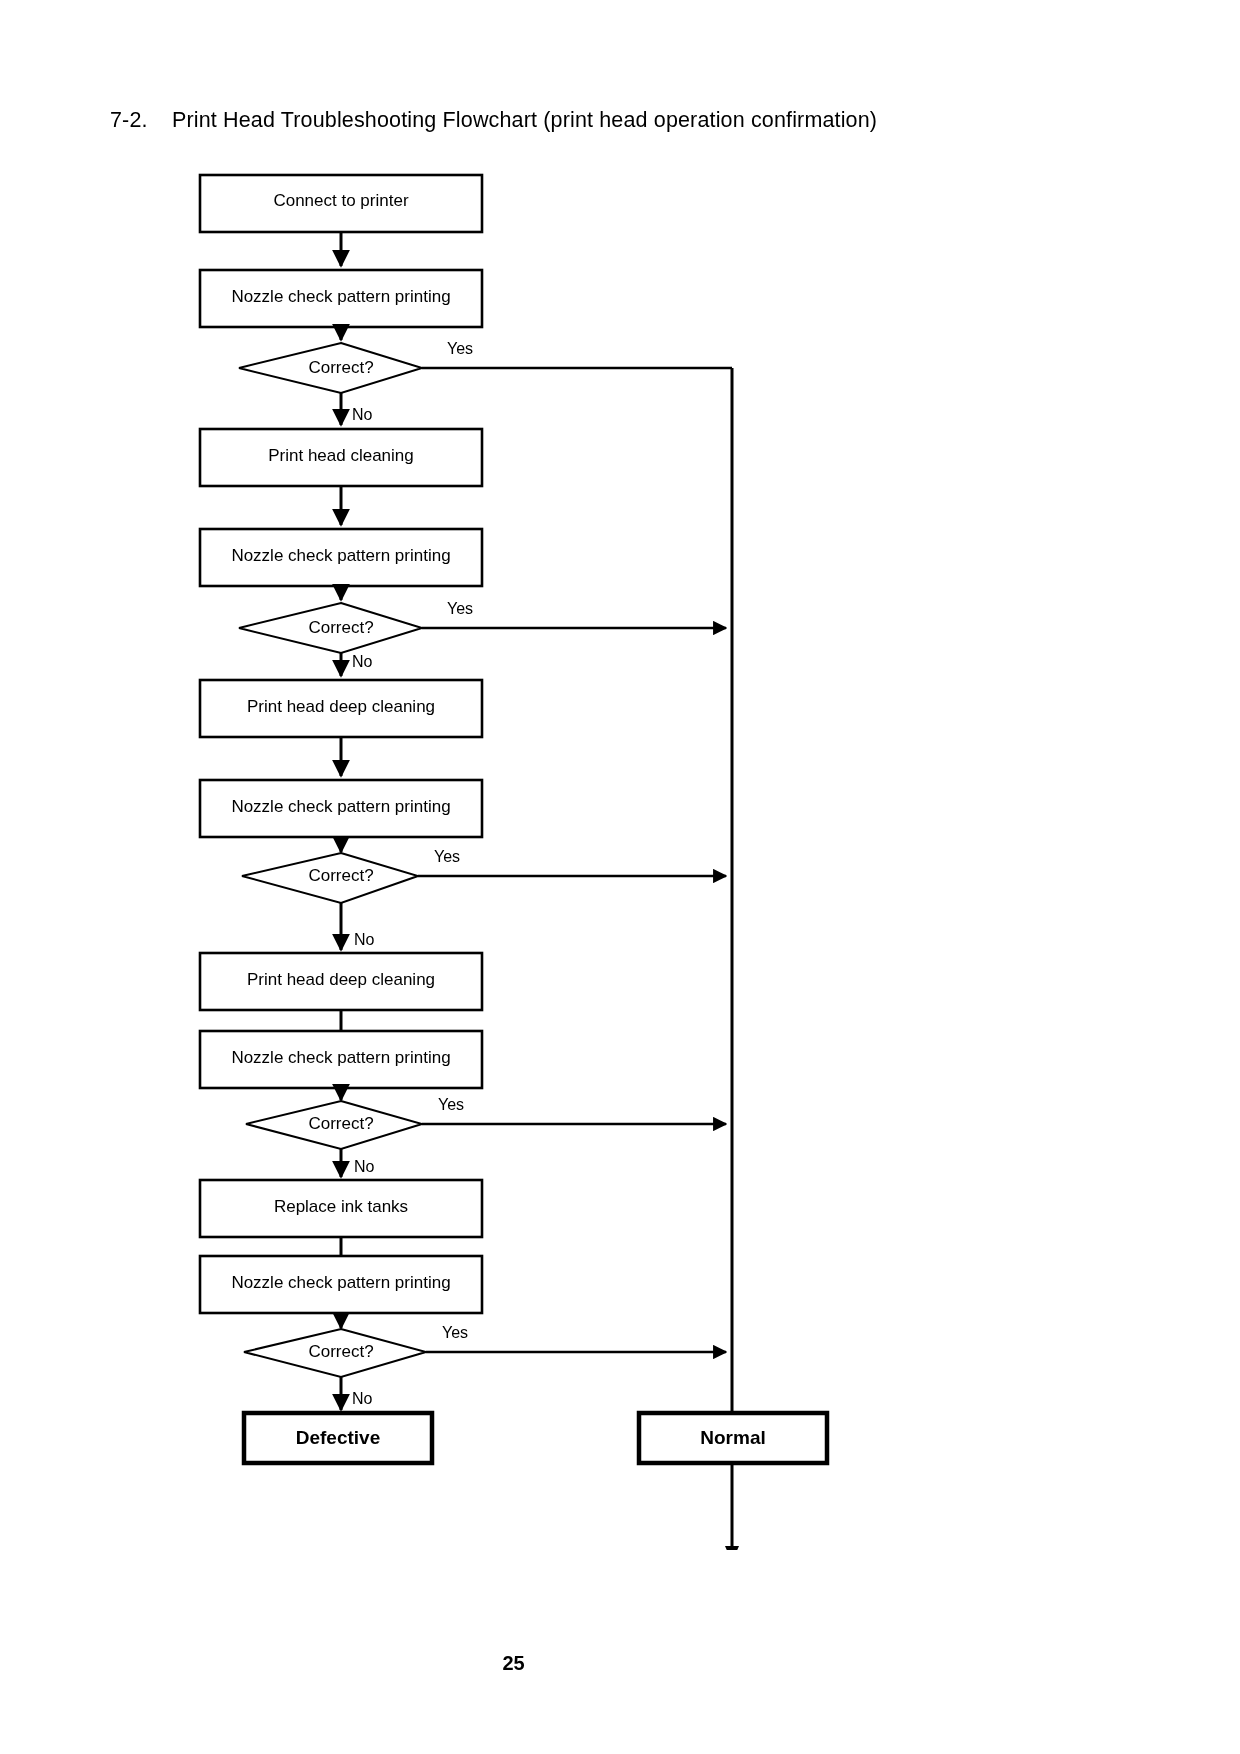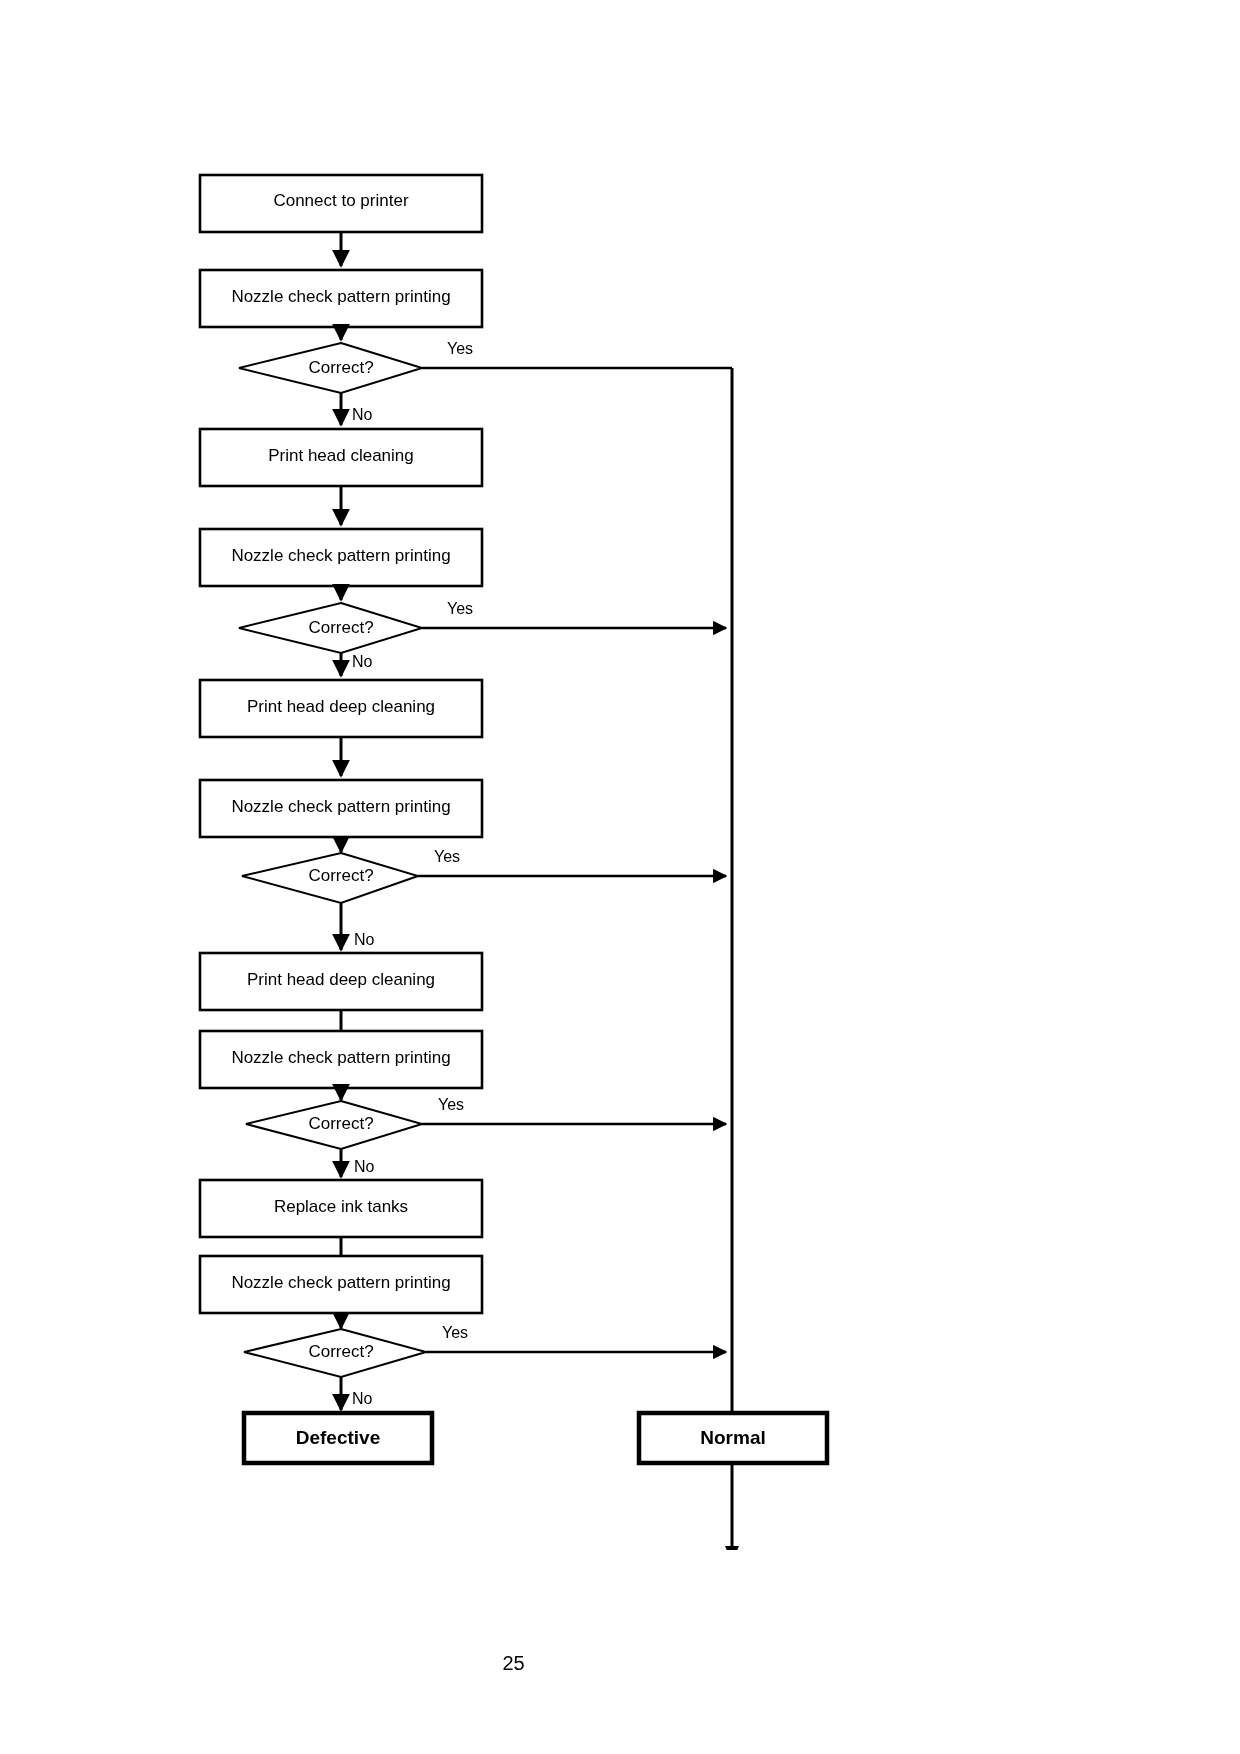--- a/index.html
+++ b/index.html
@@ -58,27 +58,31 @@
   .edge-label { font-size: 16px; }
   .term-label { font-size: 19px; font-weight: bold; }
   .page-number {
     position: absolute;
     left: 0;
     top: 1652px;
     width: 1027px;
     text-align: center;
     font-size: 20px;
     color: #000000;
+    font-weight: bold;
   }
 </style>
 </head>
 <body>
 
 <div class="page">
 
+  <div class="doc-title">
+    <span class="sec-num">7-2.</span><span>Print Head Troubleshooting Flowchart (print head operation confirmation)</span>
+  </div>
 
   <div class="flow-wrap">
     <svg class="flow" viewBox="0 0 1240 1400" xmlns="http://www.w3.org/2000/svg">
       <defs>
         <marker id="arrow" viewBox="0 0 10 10" refX="9" refY="5" markerWidth="6" markerHeight="6" orient="auto-start-reverse" markerUnits="strokeWidth">
           <path d="M 0 0 L 10 5 L 0 10 z" fill="#000000"></path>
         </marker>
       </defs>
 
       <g>

